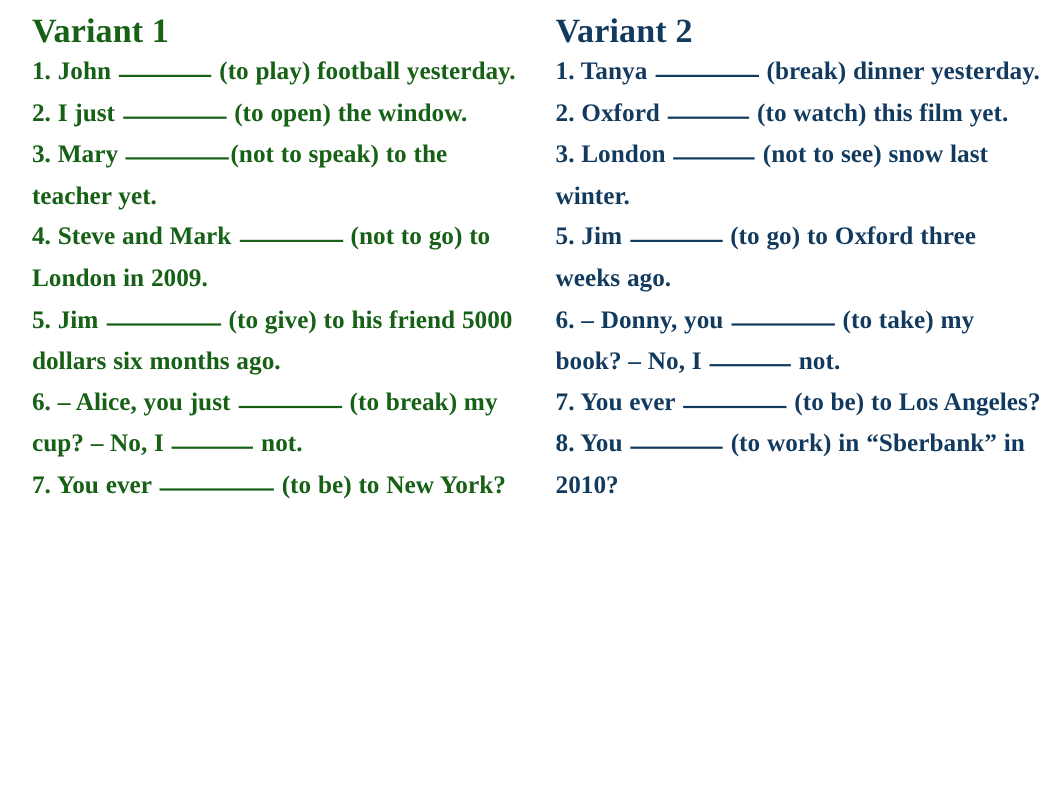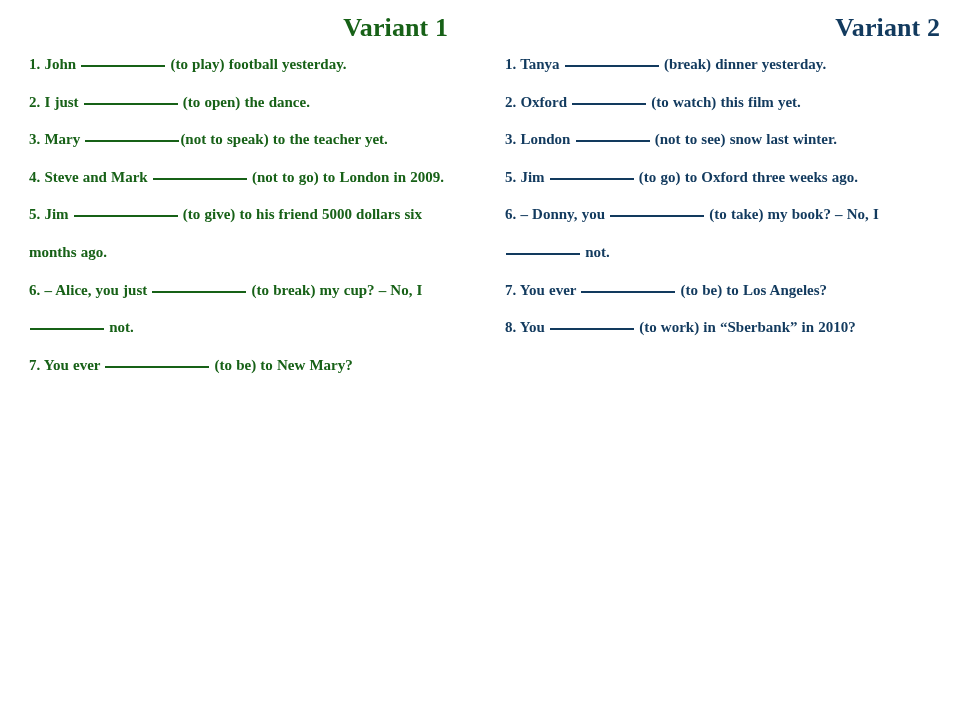--- a/index.html
+++ b/index.html
@@ -44,24 +44,24 @@
     padding-right: 8px;
   }
 
   .column-right {
     width: 480px;
     padding-left: 25px;
     padding-right: 10px;
   }
 
   .variant-heading {
-    font-size: 26px;
+    font-size: 31px;
     font-weight: bold;
     line-height: 36px;
-    text-align: right;
+    text-align: left;
     margin: 0 0 0 0;
     white-space: nowrap;
     letter-spacing: 0.1px;
   }
 
   .column-left .variant-heading {
     color: #176117;
     padding-right: 24px;
   }
 
@@ -70,21 +70,21 @@
     padding-right: 10px;
   }
 
   .items {
     margin: 0;
     padding: 0;
     list-style: none;
   }
 
   .item {
-    font-size: 15px;
+    font-size: 23px;
     font-weight: bold;
     line-height: 37.6px;
     margin: 0;
     padding: 0;
     text-indent: 0;
     word-spacing: 0.4px;
   }
 
   .column-left .item { color: #176117; }
   .column-right .item { color: #123a5e; }
@@ -108,26 +108,26 @@
 </head>
 <body>
 
 <div class="sheet">
   <div class="columns">
 
     <div class="column column-left">
       <div class="variant-heading">Variant 1</div>
       <ol class="items">
           <li class="item"><span>1.</span><span> John </span><span class="blank b-8"></span><span>  (to play) football yesterday.</span></li>
-          <li class="item"><span>2.</span><span> I just </span><span class="blank b-9"></span><span> (to open) the dance.</span></li>
+          <li class="item"><span>2.</span><span> I just </span><span class="blank b-9"></span><span> (to open) the window.</span></li>
           <li class="item"><span>3.</span><span> Mary </span><span class="blank b-9"></span><span>(not to speak) to the teacher yet.</span></li>
           <li class="item"><span>4.</span><span> Steve and Mark </span><span class="blank b-9"></span><span> (not to go) to London in 2009.</span></li>
           <li class="item"><span>5.</span><span> Jim </span><span class="blank b-10"></span><span> (to give) to his friend 5000 dollars six months ago.</span></li>
           <li class="item"><span>6.</span><span> – Alice, you just </span><span class="blank b-9"></span><span> (to break) my cup? – No, I </span><span class="blank b-7"></span><span> not.</span></li>
-          <li class="item"><span>7.</span><span> You ever </span><span class="blank b-10"></span><span> (to be) to New Mary?</span></li>
+          <li class="item"><span>7.</span><span> You ever </span><span class="blank b-10"></span><span> (to be) to New York?</span></li>
         </ol>
     </div>
 
     <div class="column column-right">
       <div class="variant-heading">Variant 2</div>
       <ol class="items">
           <li class="item"><span>1.</span><span> Tanya </span><span class="blank b-9"></span><span> (break) dinner yesterday.</span></li>
           <li class="item"><span>2.</span><span> Oxford </span><span class="blank b-7"></span><span> (to watch) this film yet.</span></li>
           <li class="item"><span>3.</span><span> London </span><span class="blank b-7"></span><span> (not to see) snow last winter.</span></li>
           <li class="item"><span>5.</span><span> Jim </span><span class="blank b-8"></span><span> (to go) to Oxford three weeks ago.</span></li>

